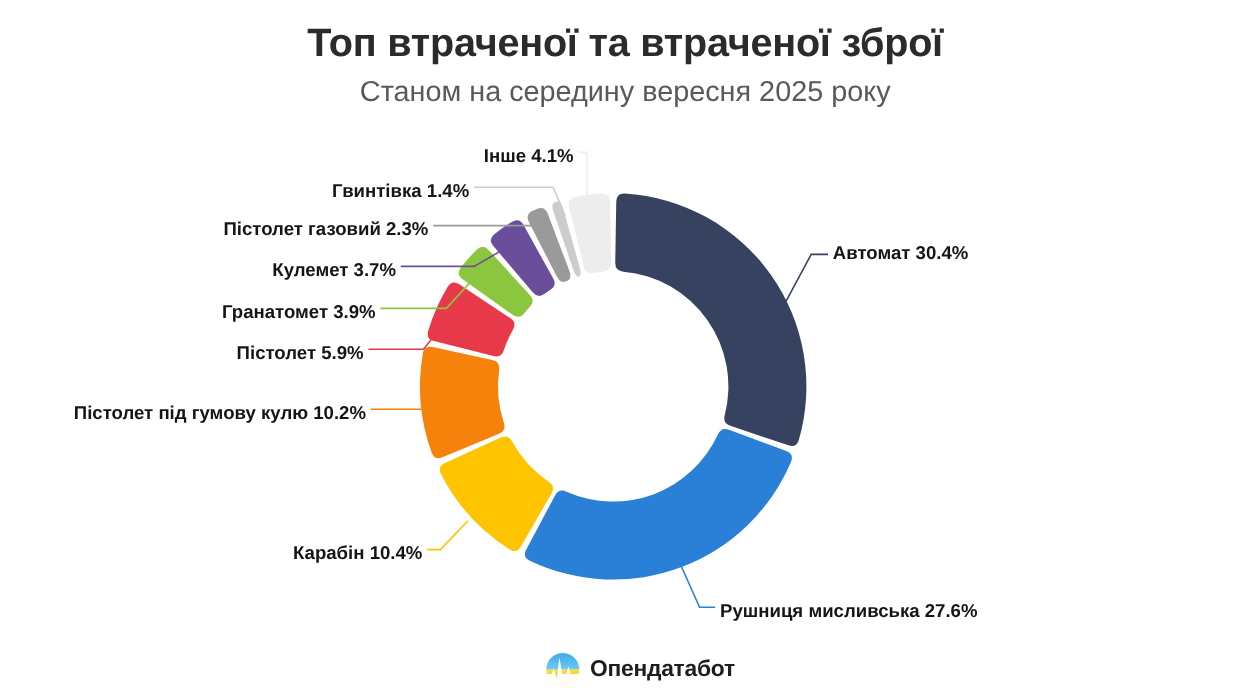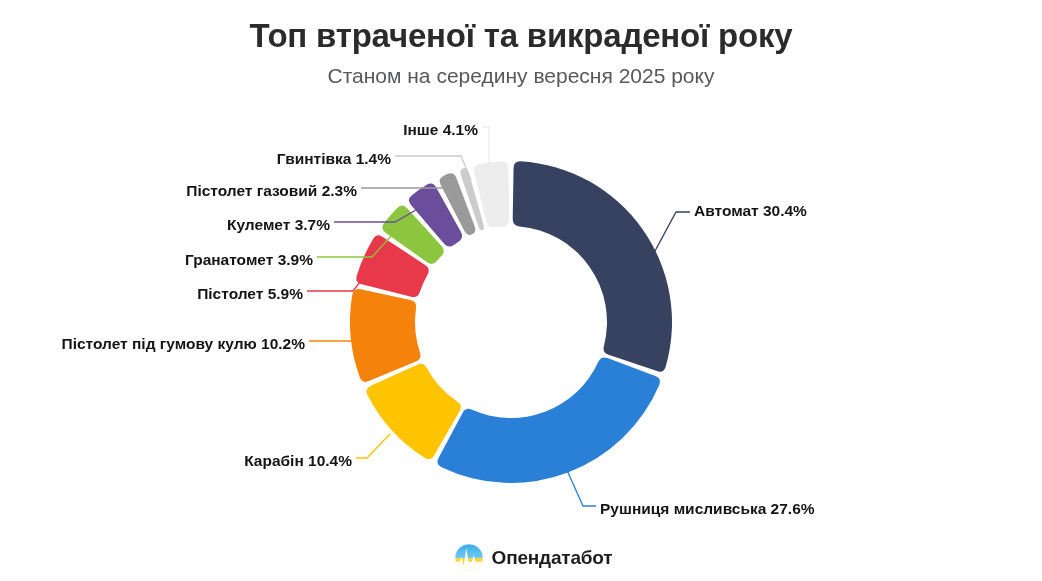--- a/index.html
+++ b/index.html
@@ -29,21 +29,21 @@
   }
   .chart-title {
     font-size: 33px;
     font-weight: bold;
     color: #2b2b2b;
     letter-spacing: -0.2px;
     line-height: 1.1;
     margin: 0;
   }
   .chart-subtitle {
-    font-size: 21px;
+    font-size: 24px;
     font-weight: normal;
     color: #58595b;
     margin: 10px 0 0 0;
     line-height: 1.1;
   }
   #chart-area {
     position: absolute;
     top: 0;
     left: 0;
     width: 1042px;
@@ -79,21 +79,21 @@
     height: 30px;
     display: block;
   }
 </style>
 </head>
 <body>
 
 <div id="page">
 
   <div class="header">
-    <h1 class="chart-title">Топ втраченої та викраденої року</h1>
+    <h1 class="chart-title">Топ втраченої та втраченої зброї</h1>
     <p class="chart-subtitle">Станом на середину вересня 2025 року</p>
   </div>
 
   <div id="chart-area">
     <svg class="donut-svg" width="1042" height="581" viewBox="0 0 1042 581">
       <g id="slices-group">
           <path d="M 513.55 168.02 Q 513.67 161.02 520.66 161.29 A 161 161 0 0 1 665.68 366.67 Q 663.59 373.35 656.96 371.12 L 608.62 354.85 Q 601.99 352.62 603.97 345.91 A 96 96 0 0 0 519.58 226.38 Q 512.59 226.01 512.71 219.01 Z" fill="#36425f"></path>
           <path d="M 655.25 375.93 Q 661.80 378.38 659.21 384.88 A 161 161 0 0 1 441.52 467.23 Q 435.27 464.08 438.56 457.90 L 462.55 412.89 Q 465.84 406.72 472.14 409.78 A 96 96 0 0 0 598.23 362.08 Q 600.92 355.62 607.48 358.07 Z" fill="#2980d6"></path>
           <path d="M 434.10 455.42 Q 430.60 461.49 424.61 457.86 A 161 161 0 0 1 367.49 394.98 Q 364.45 388.67 370.83 385.77 L 417.25 364.65 Q 423.62 361.75 426.75 368.02 A 96 96 0 0 0 457.13 401.46 Q 463.06 405.17 459.56 411.24 Z" fill="#ffc400"></path>
           <path d="M 368.79 381.09 Q 362.32 383.78 359.78 377.26 A 161 161 0 0 1 352.35 294.59 Q 353.69 287.72 360.53 289.21 L 410.36 300.07 Q 417.20 301.56 415.96 308.45 A 96 96 0 0 0 419.90 352.28 Q 422.35 358.84 415.88 361.52 Z" fill="#f5820b"></path>

